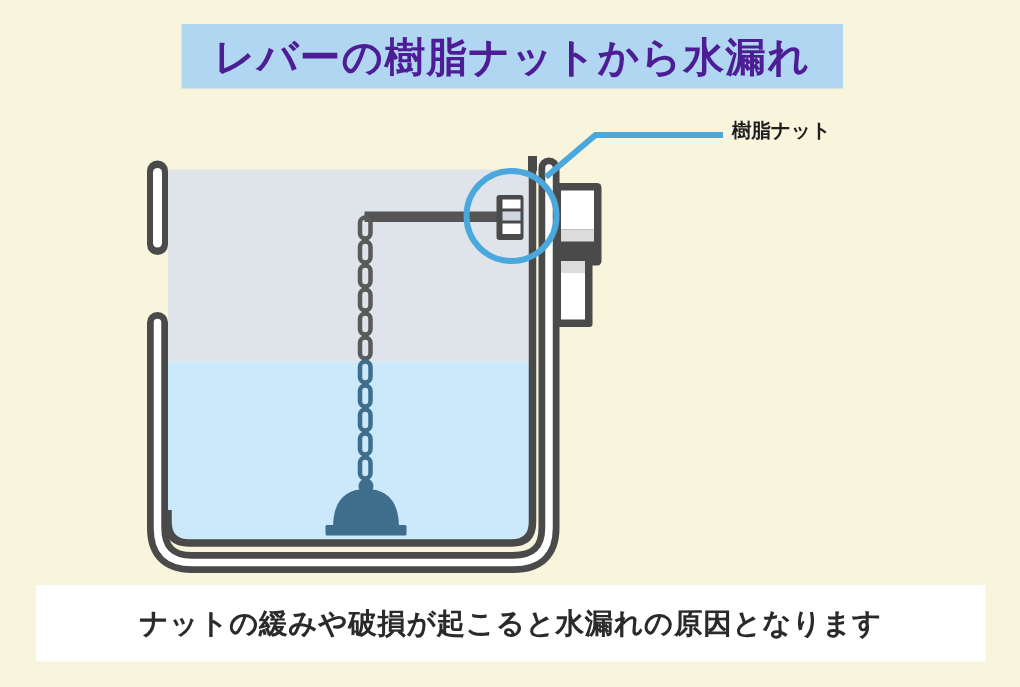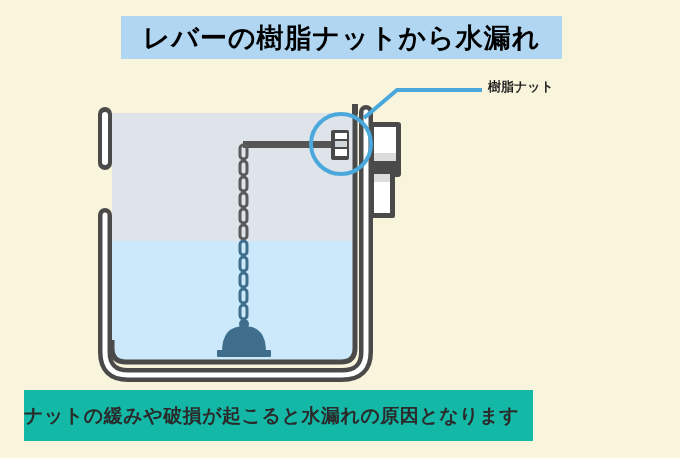--- a/index.html
+++ b/index.html
@@ -8,32 +8,32 @@
     background: #f9f4dc;
     font-family: "DejaVu Sans", "Liberation Sans", sans-serif;
     position: relative;
   }
   .title-banner {
     position: absolute; left: 121px; top: 16px; width: 441px; height: 43px;
     background: #b0d6f1;
     display: flex; align-items: center; justify-content: center;
   }
   .title-text {
-    color: #000000; font-weight: bold; font-size: 27px; letter-spacing: 1px;
+    color: #4c1d95; font-weight: bold; font-size: 27px; letter-spacing: 1px;
     white-space: nowrap;
   }
   .diagram { position: absolute; left: 0; top: 0; }
   .nut-label {
     position: absolute; left: 488px; top: 78px;
     font-size: 13px; font-weight: bold; color: #1f1f1f; white-space: nowrap;
   }
   .caption-box {
-    position: absolute; left: 24px; top: 390px; width: 509px; height: 51px;
-    background: #14b8a6;
-    display: flex; align-items: center; 
+    position: absolute; left: 24px; top: 390px; width: 633px; height: 51px;
+    background: #ffffff;
+    display: flex; align-items: center; justify-content: center;
   }
   .caption-text {
     font-size: 19px; font-weight: bold; color: #2a2a2a; white-space: nowrap; letter-spacing: 0.5px;
   }
 </style>
 </head>
 <body>
 
 <div class="title-banner">
   <span class="title-text">レバーの樹脂ナットから水漏れ</span>

